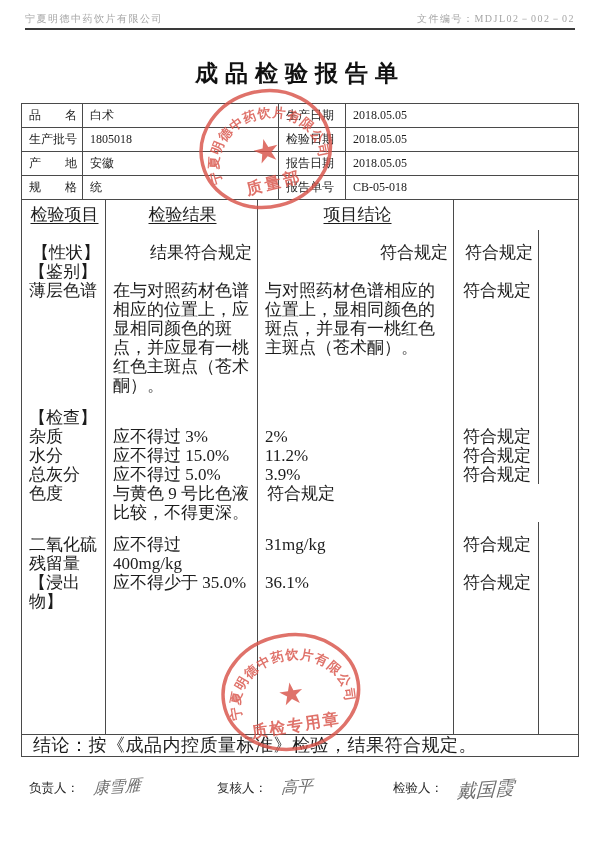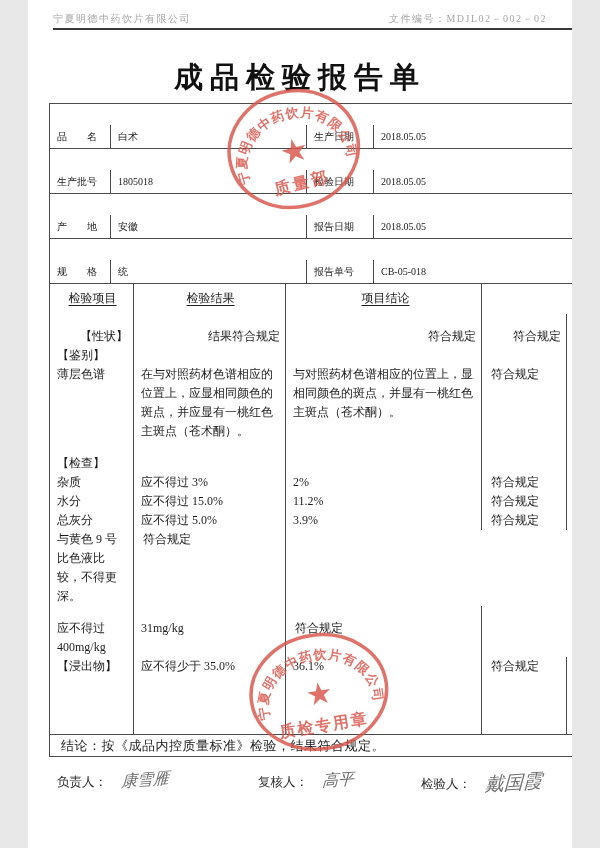--- a/index.html
+++ b/index.html
@@ -1,55 +1,55 @@
 <!DOCTYPE html>
 <html><head>
 <meta charset="utf-8">
 <style>
   html,body{margin:0;padding:0;background:#e8e8e8;}
   .page{
-    position:relative;width:544px;height:848px;background:#ffffff;
+    position:relative;width:600px;height:848px;background:#ffffff;
     font-family:"Liberation Serif","DejaVu Serif",serif;color:#1c1c1c;
     overflow:hidden;margin:0 auto;
   }
   
   .doc-header{position:absolute;top:12px;left:25px;right:25px;display:flex;
     justify-content:space-between;font-size:10px;color:#a6a6a6;letter-spacing:1.5px;}
   .doc-header-rule{position:absolute;top:28px;left:25px;width:550px;border-top:2px solid #3a3a3a;}
   
   .title{position:absolute;top:58px;left:0;width:100%;text-align:center;
-    font-size:29px;font-weight:bold;letter-spacing:7px;color:#111;}
+    font-size:23px;font-weight:bold;letter-spacing:7px;color:#111;}
   
   .report-box{position:absolute;top:103px;left:21px;width:558px;height:654px;
     border:1px solid #4a4a4a;display:flex;flex-direction:column;box-sizing:border-box;}
   
   .info-grid{display:grid;grid-template-columns:61px 196px 67px 1fr;}
   .info-grid .cell{border-bottom:1px solid #4a4a4a;height:23px;line-height:23px;
-    font-size:10px;padding-left:7px;white-space:nowrap;overflow:hidden;margin-top:21px;}
+    font-size:12px;padding-left:7px;white-space:nowrap;overflow:hidden;}
   .info-grid .cbr{border-right:1px solid #4a4a4a;}
   
   .main-grid{flex:1;display:flex;flex-direction:column;min-height:0;}
   .trow{display:grid;grid-template-columns:84px 152px 196px 85px 1fr;}
-  .trow .c{padding:0 5px 0 7px;font-size:12px;line-height:19px;}
+  .trow .c{padding:0 5px 0 7px;font-size:17px;line-height:19px;}
   .trow .c1{border-right:1px solid #4a4a4a;}
   .trow .c2{border-right:1px solid #4a4a4a;}
   .trow .c3{border-right:1px solid #4a4a4a;}
   .trow .c4{border-right:1px solid #4a4a4a;padding-left:9px;}
   .trow .c5{padding:0;}
   .trow.hdr .c{padding-top:5px;text-align:center;height:25px;}
   .trow.hdr .c span{text-decoration:underline;text-underline-offset:3px;}
   .trow.first .c{padding-top:13px;text-align:right;}
   .trow.gap .c{padding-top:13px;}
   .trow.filler{flex:1;}
   
   .conclusion-row{border-top:1px solid #4a4a4a;height:21px;line-height:21px;
-    font-size:13px;padding-left:11px;letter-spacing:0.5px;}
+    font-size:18px;padding-left:11px;letter-spacing:0.5px;}
   
   .sign-row{position:absolute;top:760px;left:21px;width:558px;height:40px;font-size:12.5px;}
-  .sig-group{position:absolute;top:13px;display:flex;align-items:center;}
+  .sig-group{position:absolute;top:20px;display:flex;align-items:flex-start;}
   .sig-label{white-space:nowrap;color:#2a2a2a;}
   .sig-hand{font-family:"DejaVu Sans",sans-serif;font-style:italic;color:#6e6e6e;
     font-size:16px;margin-left:14px;transform:rotate(-4deg) skewX(-6deg);
     margin-top:-3px;white-space:nowrap;}
   
   .stamp{position:absolute;opacity:0.82;pointer-events:none;}
   .stamp-top{left:196px;top:86px;transform:rotate(-14deg);}
   .stamp-bottom{left:218px;top:630px;transform:rotate(-9deg);}
 </style>
 </head>
@@ -147,26 +147,28 @@
 
       <div class="trow">
         <div class="c c1">总灰分</div>
         <div class="c c2">应不得过 5.0%</div>
         <div class="c c3">3.9%</div>
         <div class="c c4">符合规定</div>
         <div class="c c5"></div>
       </div>
 
       <div class="trow">
+        <div class="c c1">色度</div>
         <div class="c c2">与黄色 9 号比色液比较，不得更深。</div>
         <div class="c c4">符合规定</div>
         <div class="c c5"></div>
       </div>
 
       <div class="trow gap">
+        <div class="c c1">二氧化硫残留量</div>
         <div class="c c2">应不得过 400mg/kg</div>
         <div class="c c3">31mg/kg</div>
         <div class="c c4">符合规定</div>
         <div class="c c5"></div>
       </div>
 
       <div class="trow">
         <div class="c c1">【浸出物】</div>
         <div class="c c2">应不得少于 35.0%</div>
         <div class="c c3">36.1%</div>
@@ -184,21 +186,21 @@
     </div>
 
     <div class="conclusion-row">结论：按《成品内控质量标准》检验，结果符合规定。</div>
   </div>
 
   <div class="sign-row">
     <div class="sig-group" style="left:8px;">
       <span class="sig-label">负责人：</span>
       <span class="sig-hand">康雪雁</span>
     </div>
-    <div class="sig-group" style="left:196px;margin-left:13px;">
+    <div class="sig-group" style="left:196px;">
       <span class="sig-label">复核人：</span>
       <span class="sig-hand">高平</span>
     </div>
     <div class="sig-group" style="left:372px;">
       <span class="sig-label">检验人：</span>
       <span class="sig-hand" style="font-size:19px;">戴国霞</span>
     </div>
   </div>
 
   <svg class="stamp stamp-top" width="140" height="128" viewBox="0 0 140 128">

